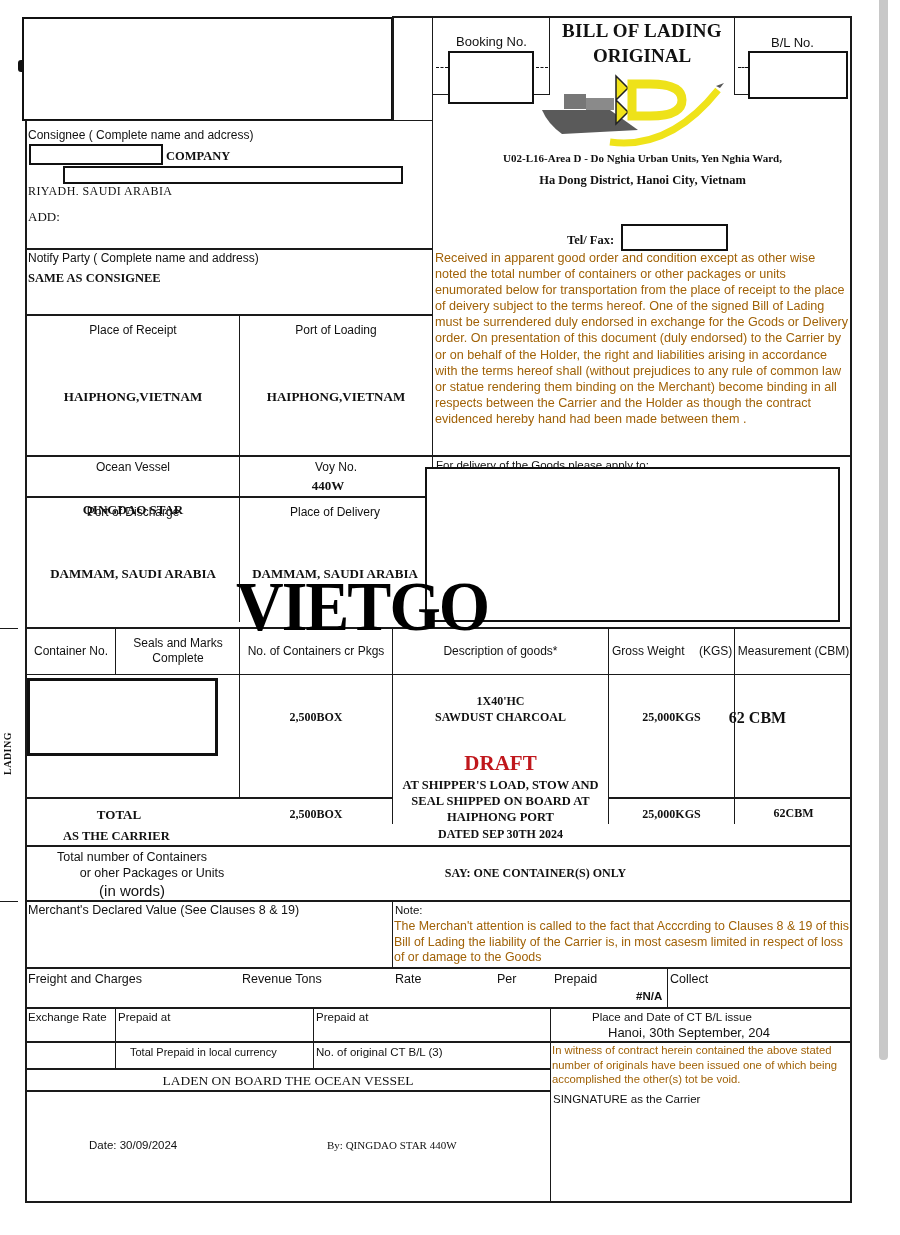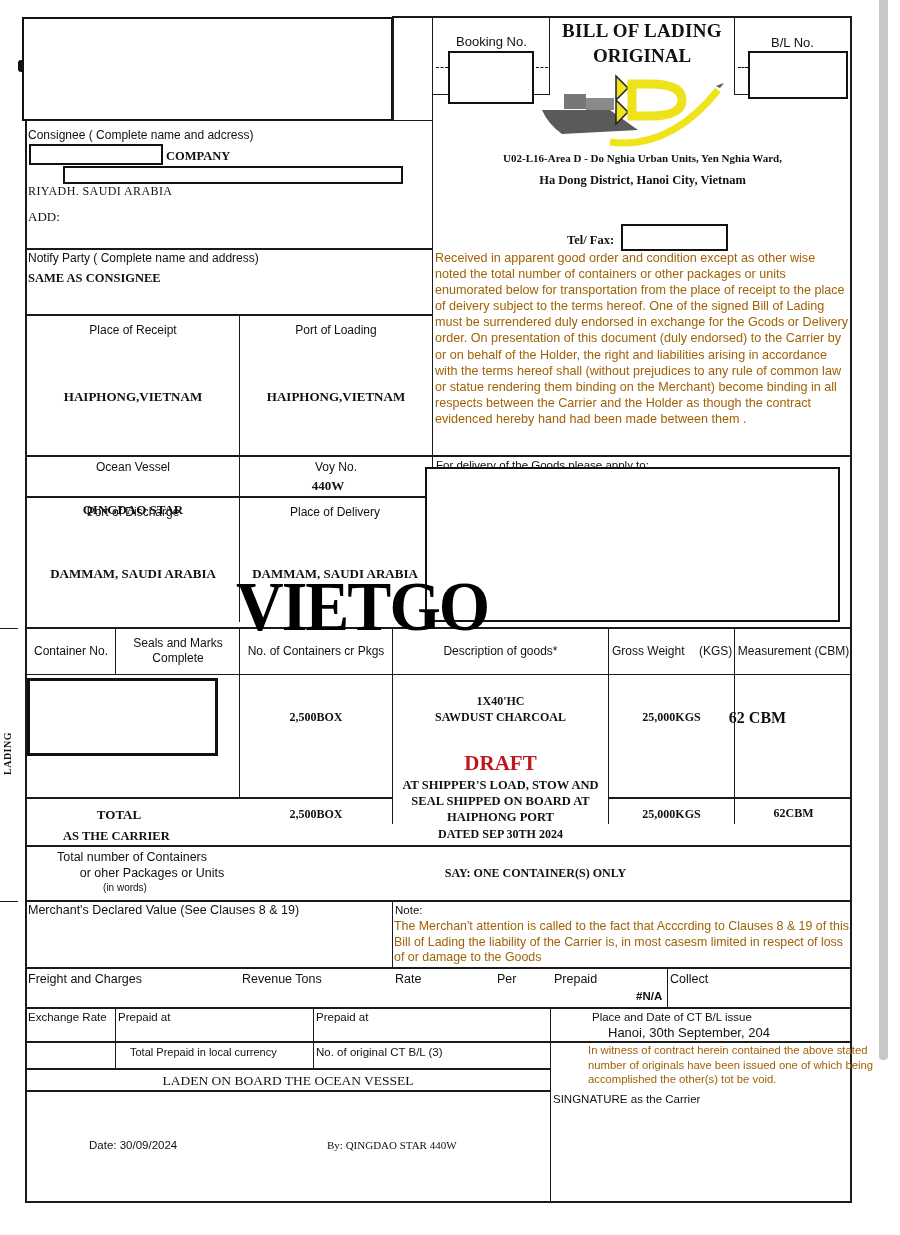--- a/index.html
+++ b/index.html
@@ -161,21 +161,21 @@
 <div class="valc" style="left:393px;top:827px;width:215px;font-size:12px;">DATED  SEP 30TH 2024</div>
 
 <div class="valc" style="left:27px;top:807px;width:184px;">TOTAL</div>
 <div class="valc" style="left:240px;top:807px;width:152px;font-size:12px;">2,500BOX</div>
 <div class="valc" style="left:609px;top:807px;width:125px;font-size:12px;">25,000KGS</div>
 <div class="valc" style="left:735px;top:806px;width:117px;font-size:12px;">62CBM</div>
 <div class="val" style="left:63px;top:829px;font-size:12.5px;">AS THE CARRIER</div>
 
 <div class="lblc" style="left:27px;top:850px;width:210px;font-size:12.5px;">Total number of  Containers</div>
 <div class="lblc" style="left:27px;top:866px;width:210px;font-size:12.5px;margin-left:20px;">or oher Packages or Units</div>
-<div class="lblc" style="left:20px;top:882px;width:210px;font-size:10px;">(in words)</div>
+<div class="lblc" style="left:27px;top:882px;width:210px;font-size:15px;">(in words)</div>
 <div class="valc" style="left:393px;top:866px;width:285px;font-size:12px;">SAY: ONE CONTAINER(S) ONLY</div>
 
 <div class="lbl" style="left:28px;top:903px;font-size:12.5px;">Merchant's Declared Value (See Clauses 8 &amp; 19)</div>
 <div class="lbl" style="left:395px;top:904px;font-size:11.5px;">Note:</div>
 <div class="para" style="left:394px;top:919px;width:455px;font-size:12.4px;line-height:15.5px;">The Merchan't attention is called to the fact that Acccrding to Clauses 8 &amp; 19 of this Bill of Lading the liability of the Carrier is, in most casesm limited in respect of loss of or damage to the Goods</div>
 
 <div class="lbl" style="left:28px;top:972px;font-size:12.5px;">Freight and Charges</div>
 <div class="lbl" style="left:242px;top:972px;font-size:12.5px;">Revenue Tons</div>
 <div class="lbl" style="left:395px;top:972px;font-size:12.5px;">Rate</div>
 <div class="lbl" style="left:497px;top:972px;font-size:12.5px;">Per</div>
@@ -184,20 +184,20 @@
 <div class="lbl" style="left:670px;top:972px;font-size:12.5px;">Collect</div>
 
 <div class="lbl" style="left:28px;top:1011px;font-size:11.5px;">Exchange Rate</div>
 <div class="lbl" style="left:118px;top:1011px;font-size:11.5px;">Prepaid at</div>
 <div class="lbl" style="left:316px;top:1011px;font-size:11.5px;">Prepaid at</div>
 <div class="lbl" style="left:553px;top:1011px;font-size:11.5px;margin-left:39px;">Place and Date of CT B/L issue</div>
 <div class="lbl" style="left:608px;top:1025px;font-size:13px;">Hanoi, 30th September,  204</div>
 
 <div class="lbl" style="left:130px;top:1046px;font-size:11px;">Total Prepaid in local currency</div>
 <div class="lbl" style="left:316px;top:1046px;font-size:11.5px;">No. of original CT B/L (3)</div>
-<div class="para" style="left:552px;top:1043px;width:298px;font-size:11.3px;line-height:14.5px;padding-left:36px;">In witness of contract herein contained the above stated number of originals have been issued one of which being accomplished the other(s) tot be void.</div>
+<div class="para" style="left:552px;top:1043px;width:298px;font-size:11.3px;line-height:14.5px;">In witness of contract herein contained the above stated number of originals have been issued one of which being accomplished the other(s) tot be void.</div>
 <div class="lbl" style="left:553px;top:1093px;font-size:11.5px;">SINGNATURE as the Carrier</div>
 
 <div class="lblc serif" style="left:27px;top:1073px;width:522px;font-size:13.5px;">LADEN ON BOARD THE OCEAN VESSEL</div>
 <div class="lbl" style="left:89px;top:1139px;font-size:11.5px;">Date: 30/09/2024</div>
 <div class="lbl serif" style="left:327px;top:1139px;font-size:11px;">By: QINGDAO STAR 440W</div>
 
 <div class="scroll"></div>
 
 </body></html>

